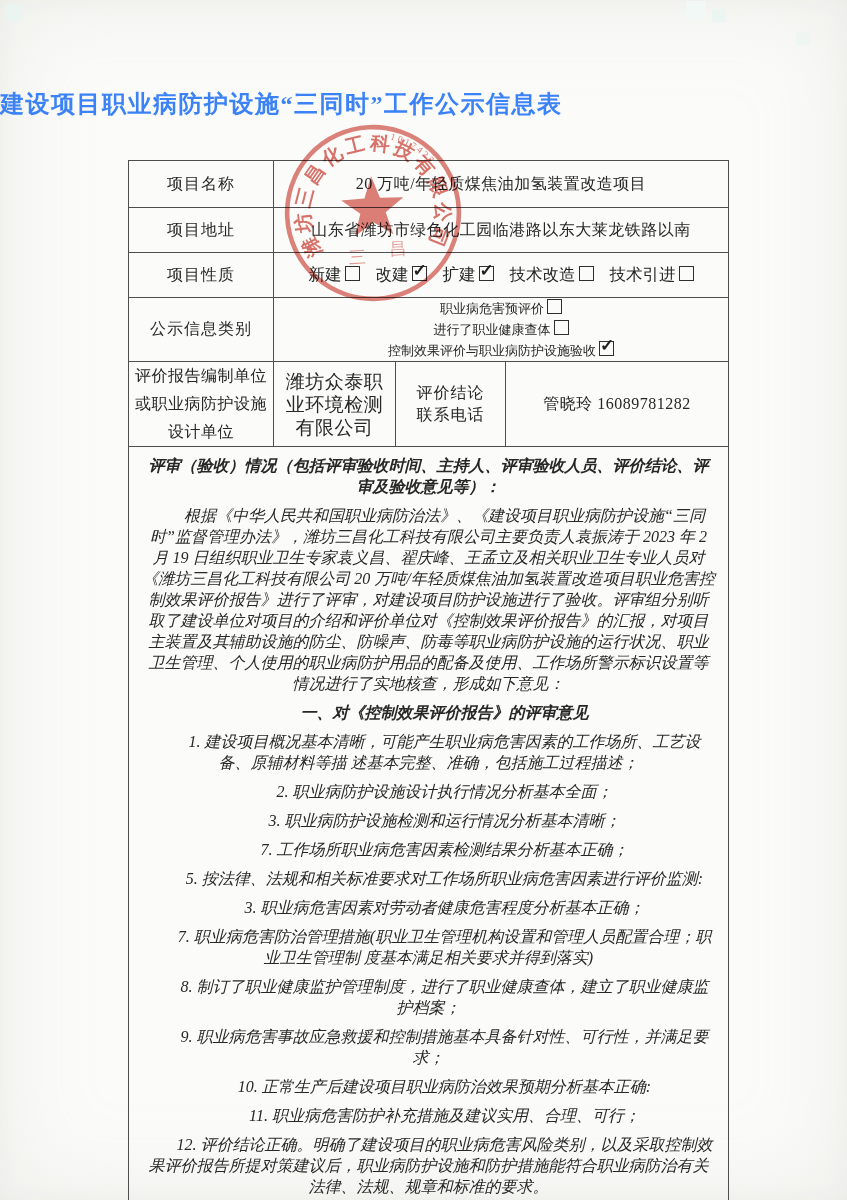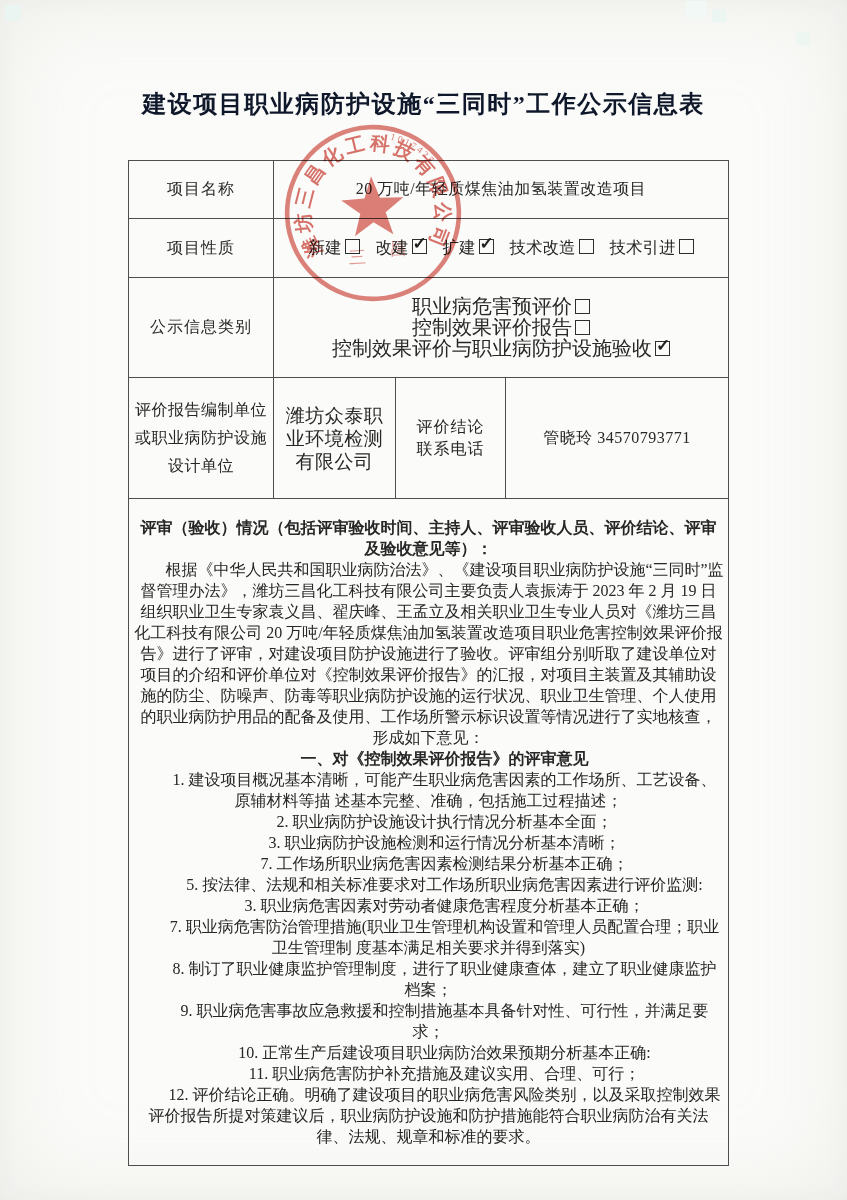--- a/index.html
+++ b/index.html
@@ -12,32 +12,32 @@
     overflow:hidden;
   }
   .paper-shade {
     position:absolute; inset:0; pointer-events:none;
     box-shadow: inset 0 0 95px rgba(188,186,178,.22), inset 0 0 18px rgba(200,198,190,.12);
   }
   .artifact { position:absolute; border-radius:1px; }
 
   .page-title {
     position:absolute; top:88px; left:0; width:100%;
-    margin:0; text-align:center;
-    font-size:24px; font-weight:bold; letter-spacing:1.5px; color:#0f172a;
+    margin:0; 
+    font-size:24px; font-weight:bold; letter-spacing:1.5px; color:#3b82f6;
   }
 
   table.form {
     position:absolute; left:128px; top:160px; width:600px;
     border-collapse:collapse; table-layout:fixed;
   }
   .form th, .form td {
     border:1.6px solid #4e4e4e;
     font-weight:normal; font-size:16px; color:#272727;
-    text-align:center; vertical-align:middle; padding:18px 4px;
+    text-align:center; vertical-align:middle; padding:0 4px;
     overflow:hidden;
   }
   tr.r1 { height:47px; } tr.r2 { height:45px; } tr.r3 { height:45px; }
   tr.r4 { height:45px; } tr.r5 { height:63px; } tr.r6 { height:74px; }
   tr.r7 { height:627px; }
 
   .cell-label { font-size:16px; letter-spacing:1px; }
   .big-value { font-size:17px; letter-spacing:.5px; }
   .unit-label { font-size:15px; line-height:28px; letter-spacing:.5px; }
   .contact-label { white-space:pre-line; line-height:22px; }
@@ -49,28 +49,28 @@
     border:1.6px solid #2e2e2e; margin-left:3px;
     position:relative; top:1px; overflow:visible;
   }
   .cb.checked::after {
     content:"✓";
     position:absolute; left:0px; top:-7px;
     font-size:17px; font-weight:bold; color:#1f1f1f;
   }
 
   .cat-cell { text-align:left; padding-left:11px; }
-  .cat-line { line-height:21px; font-size:20px; white-space:nowrap; }
+  .cat-line { line-height:21px; font-size:13px; white-space:nowrap; }
 
   .review-cell {
     text-align:left; vertical-align:top;
     padding:5px 8px 10px 9px;
     font-size:16px; line-height:21px;
   }
-  .review-cell p { margin:0; }
+  .review-cell p { margin:8px;font-style:italic; }
   .review-cell p.indent { text-indent:32px; }
   .review-cell p.bold { font-weight:bold; }
   .review-heading { font-weight:bold; margin:0 0 0 0; }
 
   .stamp {
     position:absolute; left:281px; top:121px;
     width:184px; height:184px;
     mix-blend-mode:multiply; opacity:.88;
     transform:rotate(-3deg);
   }
@@ -92,38 +92,42 @@
     <col style="width:145px">
       <col style="width:122px">
       <col style="width:110px">
       <col style="width:223px">
   </colgroup>
   <tbody>
       <tr class="r1">
     <th class="cell-label">项目名称</th>
     <td colspan="3" class="big-value">20 万吨/年轻质煤焦油加氢装置改造项目</td>
   </tr>
+  <tr class="r2">
+    <th class="cell-label">项目地址</th>
+    <td colspan="3" class="big-value">山东省潍坊市绿色化工园临港路以东大莱龙铁路以南</td>
+  </tr>
   <tr class="r3">
     <th class="cell-label">项目性质</th>
     <td colspan="3" class="nature-cell"><span class="option"><span>新建</span><span class="cb"></span></span><span class="option"><span>改建</span><span class="cb checked"></span></span><span class="option"><span>扩建</span><span class="cb checked"></span></span><span class="option"><span>技术改造</span><span class="cb"></span></span><span class="option"><span>技术引进</span><span class="cb"></span></span></td>
   </tr>
   <tr class="r5">
     <th class="cell-label">公示信息类别</th>
     <td colspan="3" class="cat-cell">
           <div class="cat-line"><span>职业病危害预评价</span><span class="cb"></span></div>
-          <div class="cat-line"><span>控制效果评价报告</span><span class="cb"></span></div>
+          <div class="cat-line"><span>进行了职业健康查体</span><span class="cb"></span></div>
           <div class="cat-line"><span>控制效果评价与职业病防护设施验收</span><span class="cb checked"></span></div>
         </td>
   </tr>
   <tr class="r6">
     <th class="unit-label">评价报告编制单位或职业病防护设施设计单位</th>
     <td class="big-value" style="font-size:19px;line-height:23px;">潍坊众泰职业环境检测有限公司</td>
     <td class="cell-label contact-label">评价结论
 联系电话</td>
-    <td class="big-value">管晓玲 34570793771</td>
+    <td class="big-value">管晓玲 16089781282</td>
   </tr>
   <tr class="r7">
     <td colspan="4" class="review-cell">
       <p class="review-heading">评审（验收）情况（包括评审验收时间、主持人、评审验收人员、评价结论、评审及验收意见等）：</p>
       <div>
             <p class="indent">根据《中华人民共和国职业病防治法》、《建设项目职业病防护设施“三同时”监督管理办法》，潍坊三昌化工科技有限公司主要负责人袁振涛于 2023 年 2 月 19 日组织职业卫生专家袁义昌、翟庆峰、王孟立及相关职业卫生专业人员对《潍坊三昌化工科技有限公司 20 万吨/年轻质煤焦油加氢装置改造项目职业危害控制效果评价报告》进行了评审，对建设项目防护设施进行了验收。评审组分别听取了建设单位对项目的介绍和评价单位对《控制效果评价报告》的汇报，对项目主装置及其辅助设施的防尘、防噪声、防毒等职业病防护设施的运行状况、职业卫生管理、个人使用的职业病防护用品的配备及使用、工作场所警示标识设置等情况进行了实地核查，形成如下意见：</p>
             <p class="bold indent">一、对《控制效果评价报告》的评审意见</p>
             <p class="indent">1. 建设项目概况基本清晰，可能产生职业病危害因素的工作场所、工艺设备、原辅材料等描 述基本完整、准确，包括施工过程描述；</p>
             <p class="indent">2. 职业病防护设施设计执行情况分析基本全面；</p>
             <p class="indent">3. 职业病防护设施检测和运行情况分析基本清晰；</p>

